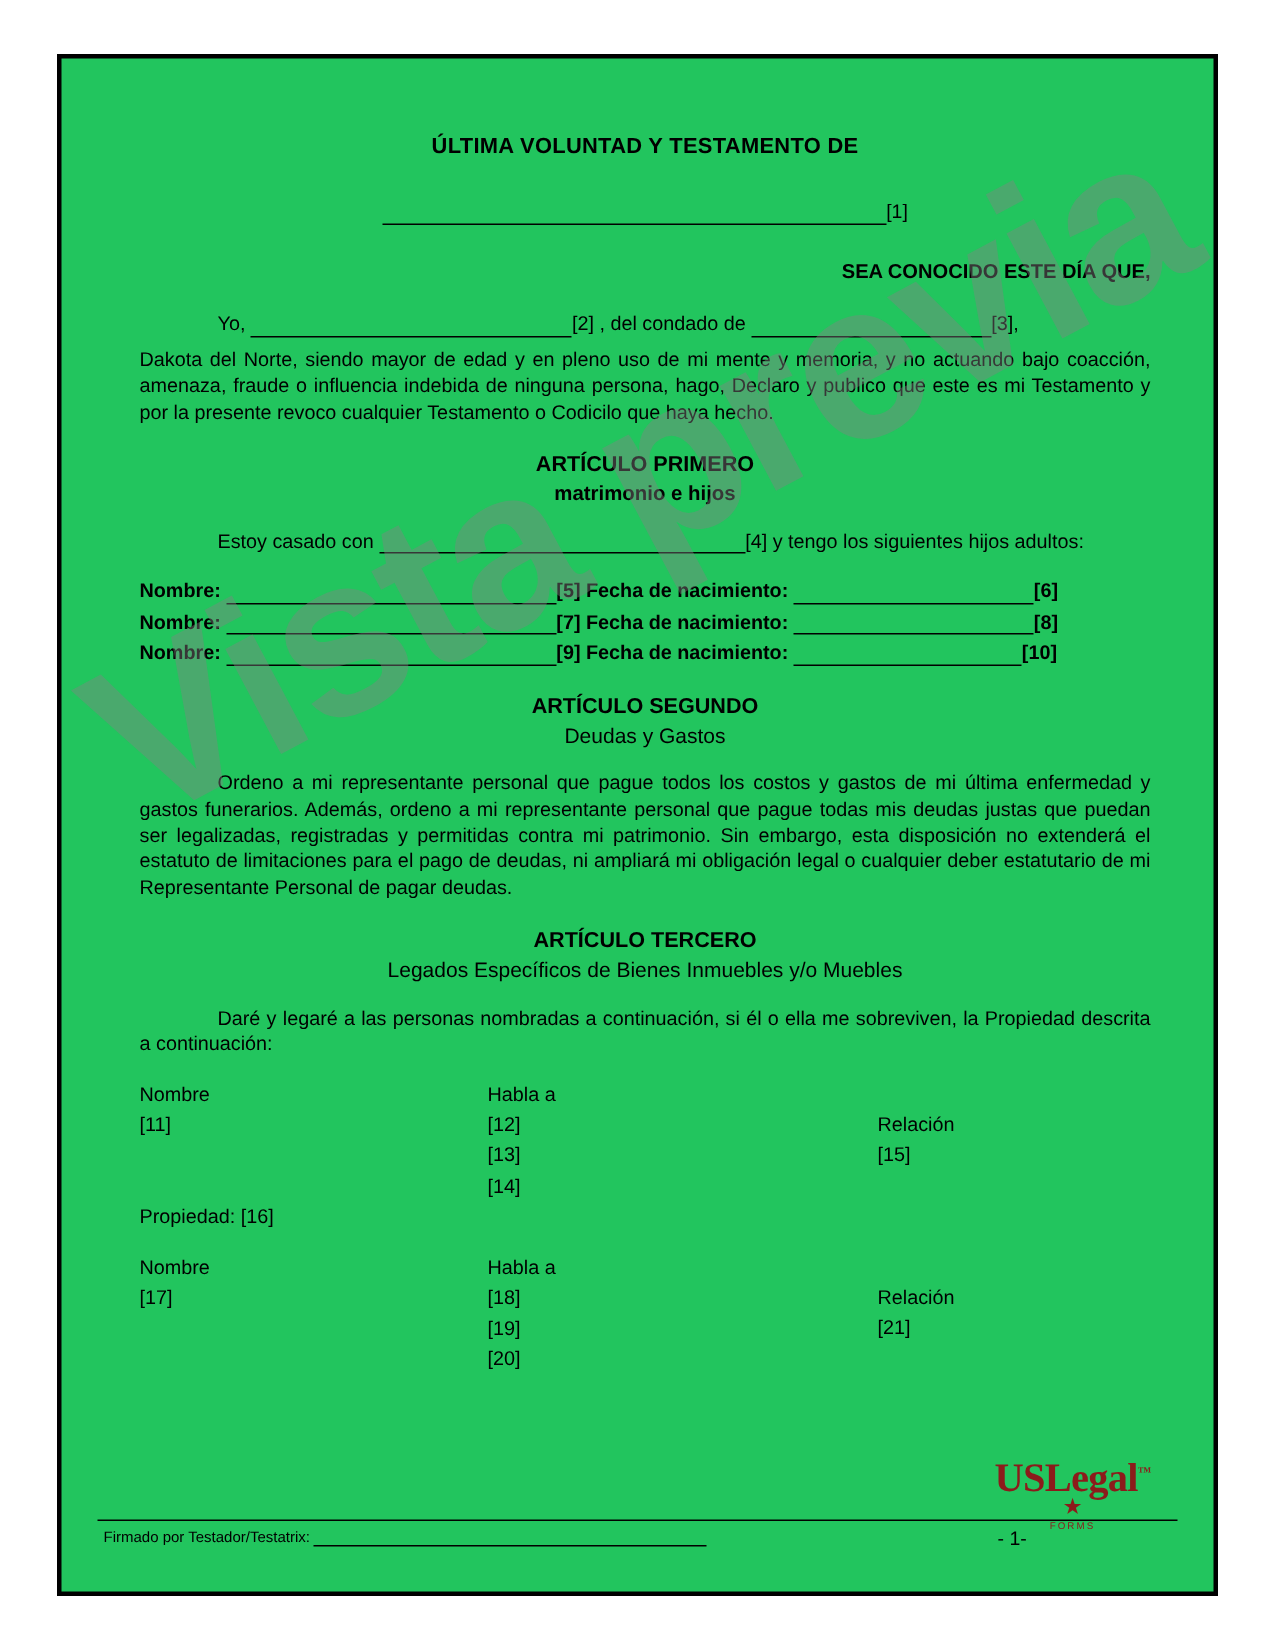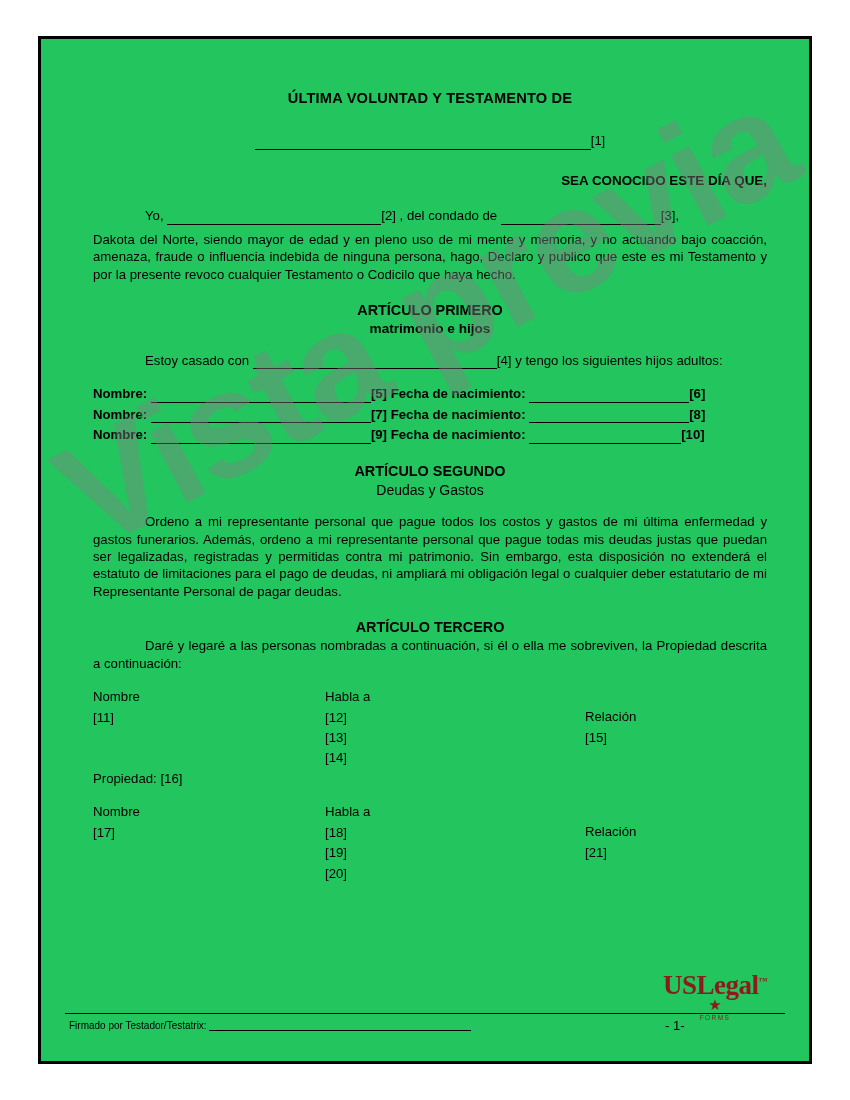--- a/index.html
+++ b/index.html
@@ -243,20 +243,21 @@
           <span class="lbl">Fecha de nacimiento:</span>
           <span class="rule" style="width:152px;"></span><span>[10]</span>
         </div>
       </div>
 
       <div class="art-head">ARTÍCULO SEGUNDO</div>
       <div class="art-sub-big">Deudas y Gastos</div>
       <p class="body indent">Ordeno a mi representante personal que pague todos los costos y gastos de mi última enfermedad y gastos funerarios. Además, ordeno a mi representante personal que pague todas mis deudas justas que puedan ser legalizadas, registradas y permitidas contra mi patrimonio. Sin embargo, esta disposición no extenderá el estatuto de limitaciones para el pago de deudas, ni ampliará mi obligación legal o cualquier deber estatutario de mi Representante Personal de pagar deudas.</p>
 
       <div class="art-head">ARTÍCULO TERCERO</div>
+      <div class="art-sub-big">Legados Específicos de Bienes Inmuebles y/o Muebles</div>
       <p class="body indent">Daré y legaré a las personas nombradas a continuación, si él o ella me sobreviven, la Propiedad descrita a continuación:</p>
 
       <div class="three-col">
         <div class="col-a">
           <div class="col-line">Nombre</div>
           <div class="col-line">[11]</div>
         </div>
         <div class="col-b">
           <div class="col-line">Habla a</div>
           <div class="col-line">[12]</div>

